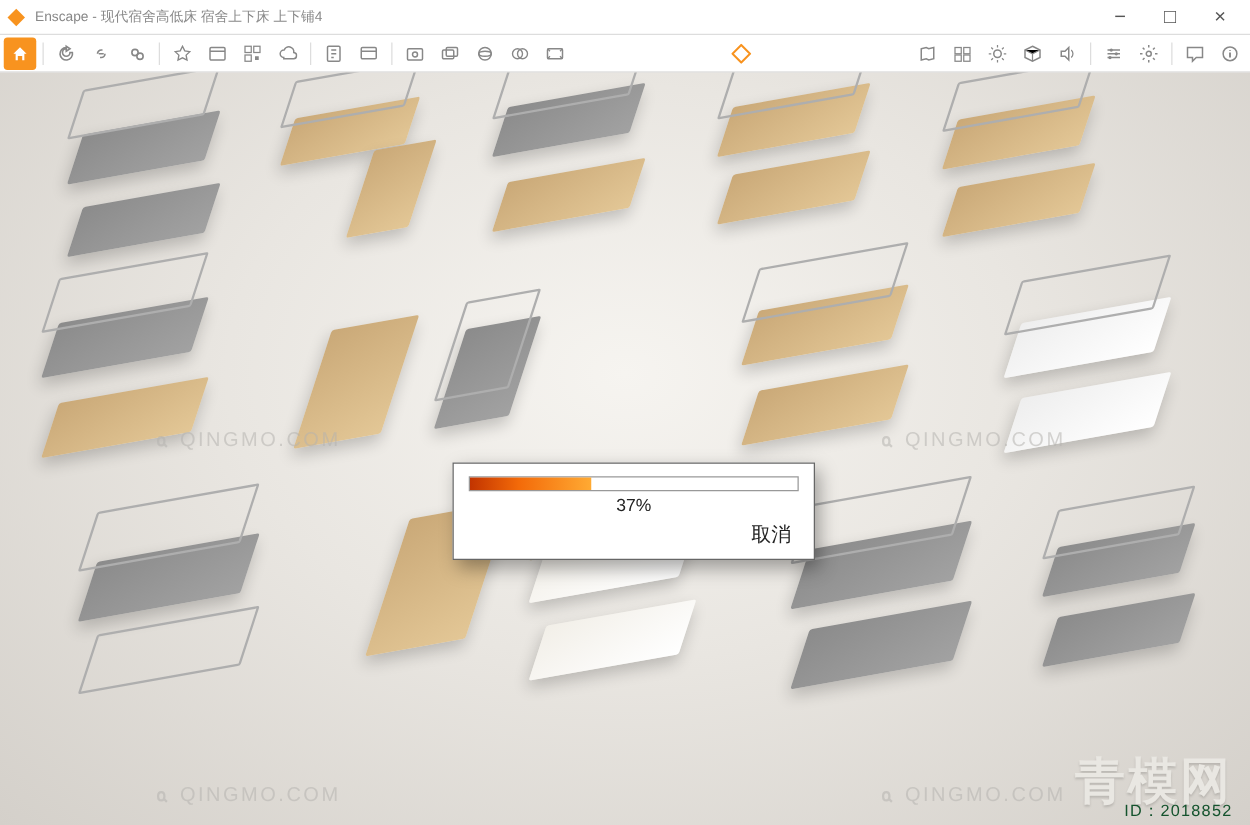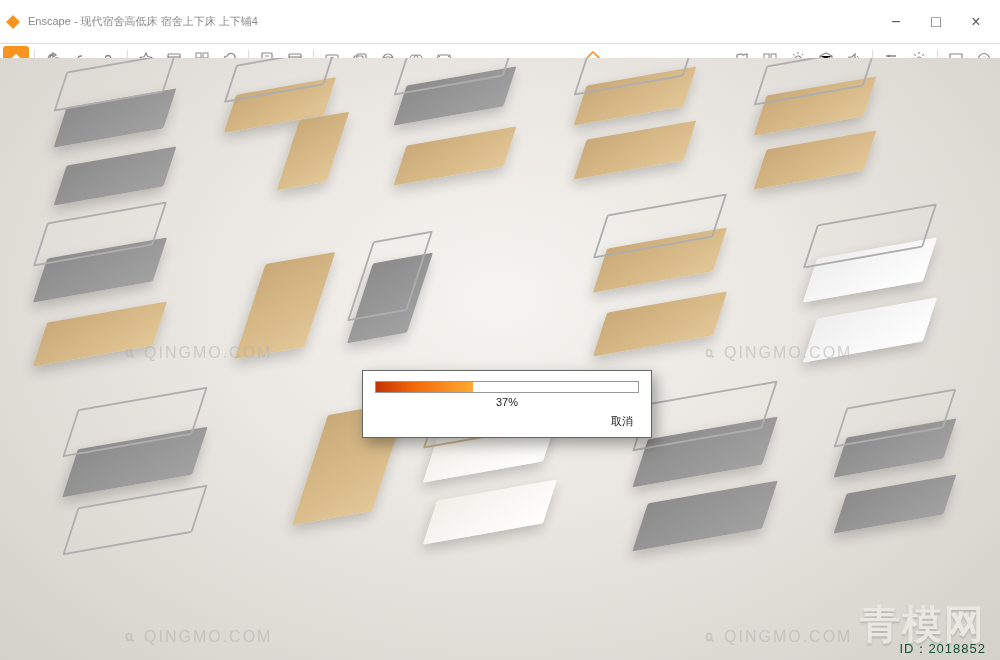--- a/index.html
+++ b/index.html
@@ -1,19 +1,19 @@
 <!DOCTYPE html>
 <html><head>
   <meta charset="utf-8">
   <style>
     * { margin: 0; padding: 0; box-sizing: border-box; font-family: "Microsoft YaHei", "SimSun", Arial, sans-serif; }
     body { width: 1000px; height: 660px; overflow: hidden; background: #f0f0f0; position: relative; }
 
     
-    .titlebar { height: 44px; background: #ffffff; display: flex; align-items: center; padding: 0 4px; border-bottom: 1px solid #ddd; position: relative; }
+    .titlebar { height: 28px; background: #ffffff; display: flex; align-items: center; padding: 0 4px; border-bottom: 1px solid #ddd; position: relative; }
     .app-icon { width: 18px; height: 18px; margin-right: 6px; display:flex; align-items:center; justify-content:center;}
     .app-title { font-size: 11px; color: #888; flex: 1; white-space: nowrap; overflow: hidden; text-overflow: ellipsis; }
     .win-controls { display: flex; gap: 0; }
     .win-btn { width: 40px; height: 28px; display: flex; align-items: center; justify-content: center; color: #555; cursor: pointer; }
 
     
     .toolbar { height: 30px; background: #ffffff; display: flex; align-items: center; padding: 0 2px; border-bottom: 1px solid #e0e0e0; }
     .tb-group { display: flex; align-items: center; }
     .tb-btn { width: 26px; height: 26px; display: flex; align-items: center; justify-content: center; color: #888; cursor: pointer; border-radius: 2px; margin: 0 1px; position: relative;}
     .tb-btn.home { background: #f8931f; color: #fff; border-radius: 3px; width: 26px; height:26px; }
@@ -38,23 +38,23 @@
     .watermark { position:absolute; color: rgba(180,178,174,.55); font-size: 16px; letter-spacing: 2px; font-family: Arial, sans-serif; display:flex; align-items:center; gap:6px;}
     .watermark .q { width:18px; height:18px; }
     .wm-big { position:absolute; right:14px; bottom:8px; color:#e9e7e2; font-size:40px; font-weight:600; letter-spacing:2px; text-shadow: 0 2px 2px rgba(0,0,0,.15);}
     .wm-id { position:absolute; right:14px; bottom:2px; color:#14532d; font-size:13px; letter-spacing:1px;}
 
     
     .dialog { position:absolute; left:362px; top:312px; width:290px; background:#fff; border:1px solid #666; box-shadow: 4px 6px 14px rgba(0,0,0,.35); padding:10px 12px 6px 12px; }
     .dialog-title { font-size:12px; color:#222; margin-bottom:6px;}
     .progress { height:12px; border:1px solid #999; background:#fff; position:relative; }
     .progress-fill { height:100%; background: linear-gradient(90deg,#c23400 0%, #f36a09 40%, #ffaa33 100%); }
-    .progress-text { font-size:11px; text-align:center; margin-top:3px; color:#222;}
+    .progress-text { font-size:14px; text-align:center; margin-top:3px; color:#222;}
     .dialog-actions { display:flex; justify-content:flex-end; margin-top:4px;}
-    .cancel-btn { font-size:11px; color:#222; padding:2px 6px; cursor:pointer; }
+    .cancel-btn { font-size:16px; color:#222; padding:2px 6px; cursor:pointer; }
 
     svg { display:block; }
   </style>
 </head>
 <body>
 
 <div class="titlebar">
   <span class="app-icon">
     <svg width="16" height="16" viewBox="0 0 16 16">
         <polygon points="8,1 15,8 8,15 1,8" fill="#f8931f"></polygon>

